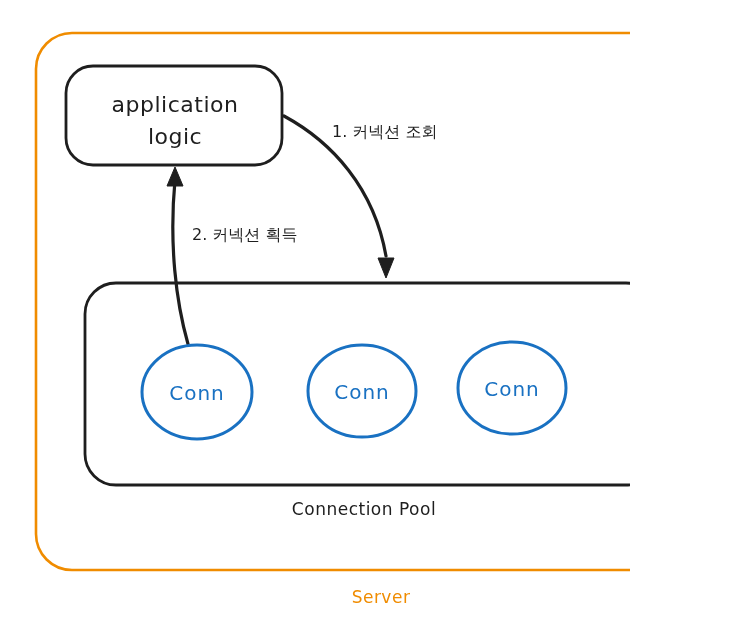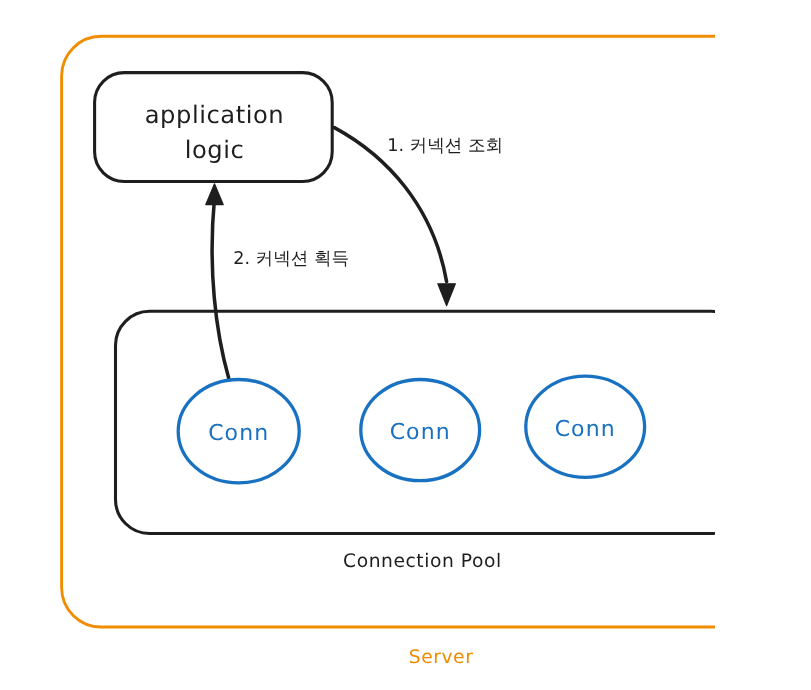--- a/index.html
+++ b/index.html
@@ -7,21 +7,20 @@
     padding: 0;
     background: #ffffff;
   }
   .stage {
     position: relative;
     width: 630px;
     height: 627px;
     background: var(--background, #ffffff);
     overflow: hidden;
     font-family: "DejaVu Sans", "Liberation Sans", sans-serif;
-    padding-left: 20px;
   }
   svg { display: block; }
   .box {
     fill: none;
     stroke: var(--ink, #1e1e1e);
     stroke-width: 2.8;
     stroke-linejoin: round;
   }
   .server-rect {
     fill: none;

